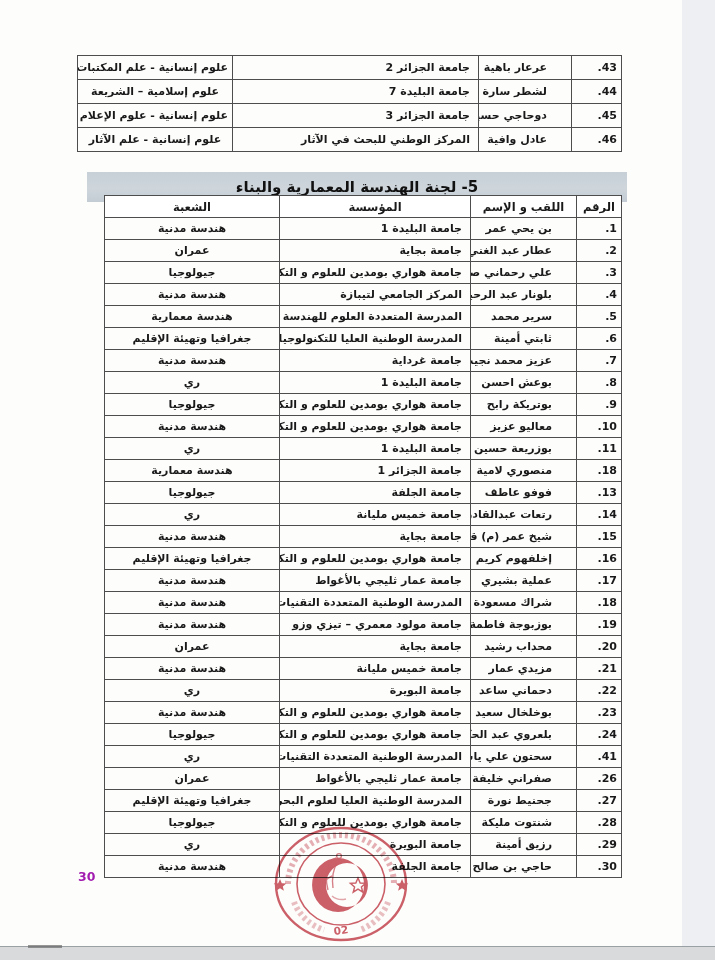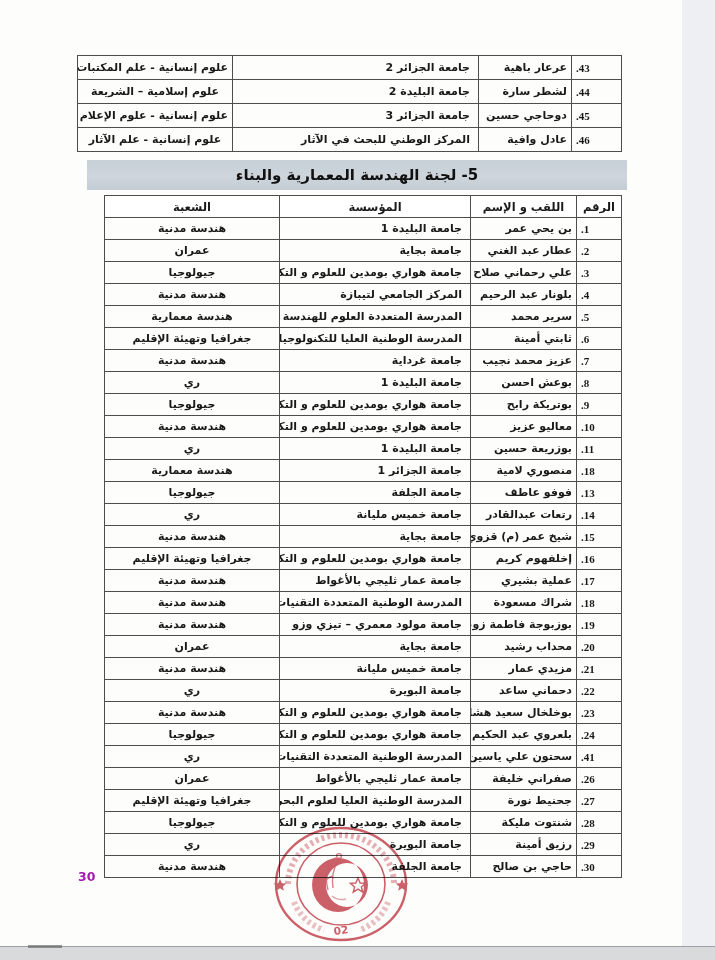--- a/index.html
+++ b/index.html
@@ -8,29 +8,29 @@
   
   .edge-right{position:absolute;top:0;right:0;width:33px;height:100%;background:#edeff2;}
   .edge-bottom{position:absolute;left:0;bottom:0;width:100%;height:13px;background:#d8dadb;
                border-top:1px solid #9aa0a3;}
   .edge-dash{position:absolute;left:28px;bottom:12px;width:34px;height:3px;background:#6b6b6b;opacity:.7;}
 
   table{border-collapse:collapse;table-layout:fixed;direction:rtl;}
   td,th{border:1px solid #4d4d4d;font-weight:bold;color:#191919;padding:0 4px;
         white-space:nowrap;overflow:hidden;}
   th{font-size:11.5px;text-align:center;background:#fff;}
-  .c-num{text-align:left;direction:rtl;font-family:Liberation Serif, serif;}
-  .c-name{text-align:right;padding-right:4px;}
+  .c-num{text-align:right;direction:rtl;}
+  .c-name{text-align:right;padding-right:24px;}
   .c-inst{text-align:right;padding-right:8px;padding-left:8px;}
   .c-branch{text-align:center;}
 
   .t-top{position:absolute;top:55px;right:93px;width:544px;}
   .t-top td{height:23px;font-size:11px;}
 
-  .section-band{position:absolute;top:160px;right:88px;width:540px;height:30px;
+  .section-band{position:absolute;top:172px;right:88px;width:540px;height:30px;
                 background:linear-gradient(180deg,#c7cfd7 0%,#ced6dc 55%,#c3ccd4 100%);
                 display:flex;align-items:center;justify-content:center;}
   .section-band span{font-size:15px;font-weight:bold;color:#111;}
 
   .t-main{position:absolute;top:195px;right:93px;width:517px;}
   .t-main td{height:21px;font-size:11px;}
   .t-main th{height:21px;}
 
   .page-num{position:absolute;top:869px;left:78px;font-size:12.5px;font-weight:bold;
             color:#a21caf;direction:ltr;}
@@ -53,21 +53,21 @@
     <tbody id="top-tbody">
         <tr>
           <td class="c-num">43.</td>
           <td class="c-name">عرعار باهية</td>
           <td class="c-inst">جامعة الجزائر 2</td>
           <td class="c-branch">علوم إنسانية - علم المكتبات</td>
         </tr>
         <tr>
           <td class="c-num">44.</td>
           <td class="c-name">لشطر سارة</td>
-          <td class="c-inst">جامعة البليدة 2</td>
+          <td class="c-inst">جامعة البليدة 7</td>
           <td class="c-branch">علوم إسلامية – الشريعة</td>
         </tr>
         <tr>
           <td class="c-num">45.</td>
           <td class="c-name">دوحاجي حسين</td>
           <td class="c-inst">جامعة الجزائر 3</td>
           <td class="c-branch">علوم إنسانية - علوم الإعلام</td>
         </tr>
         <tr>
           <td class="c-num">46.</td>

